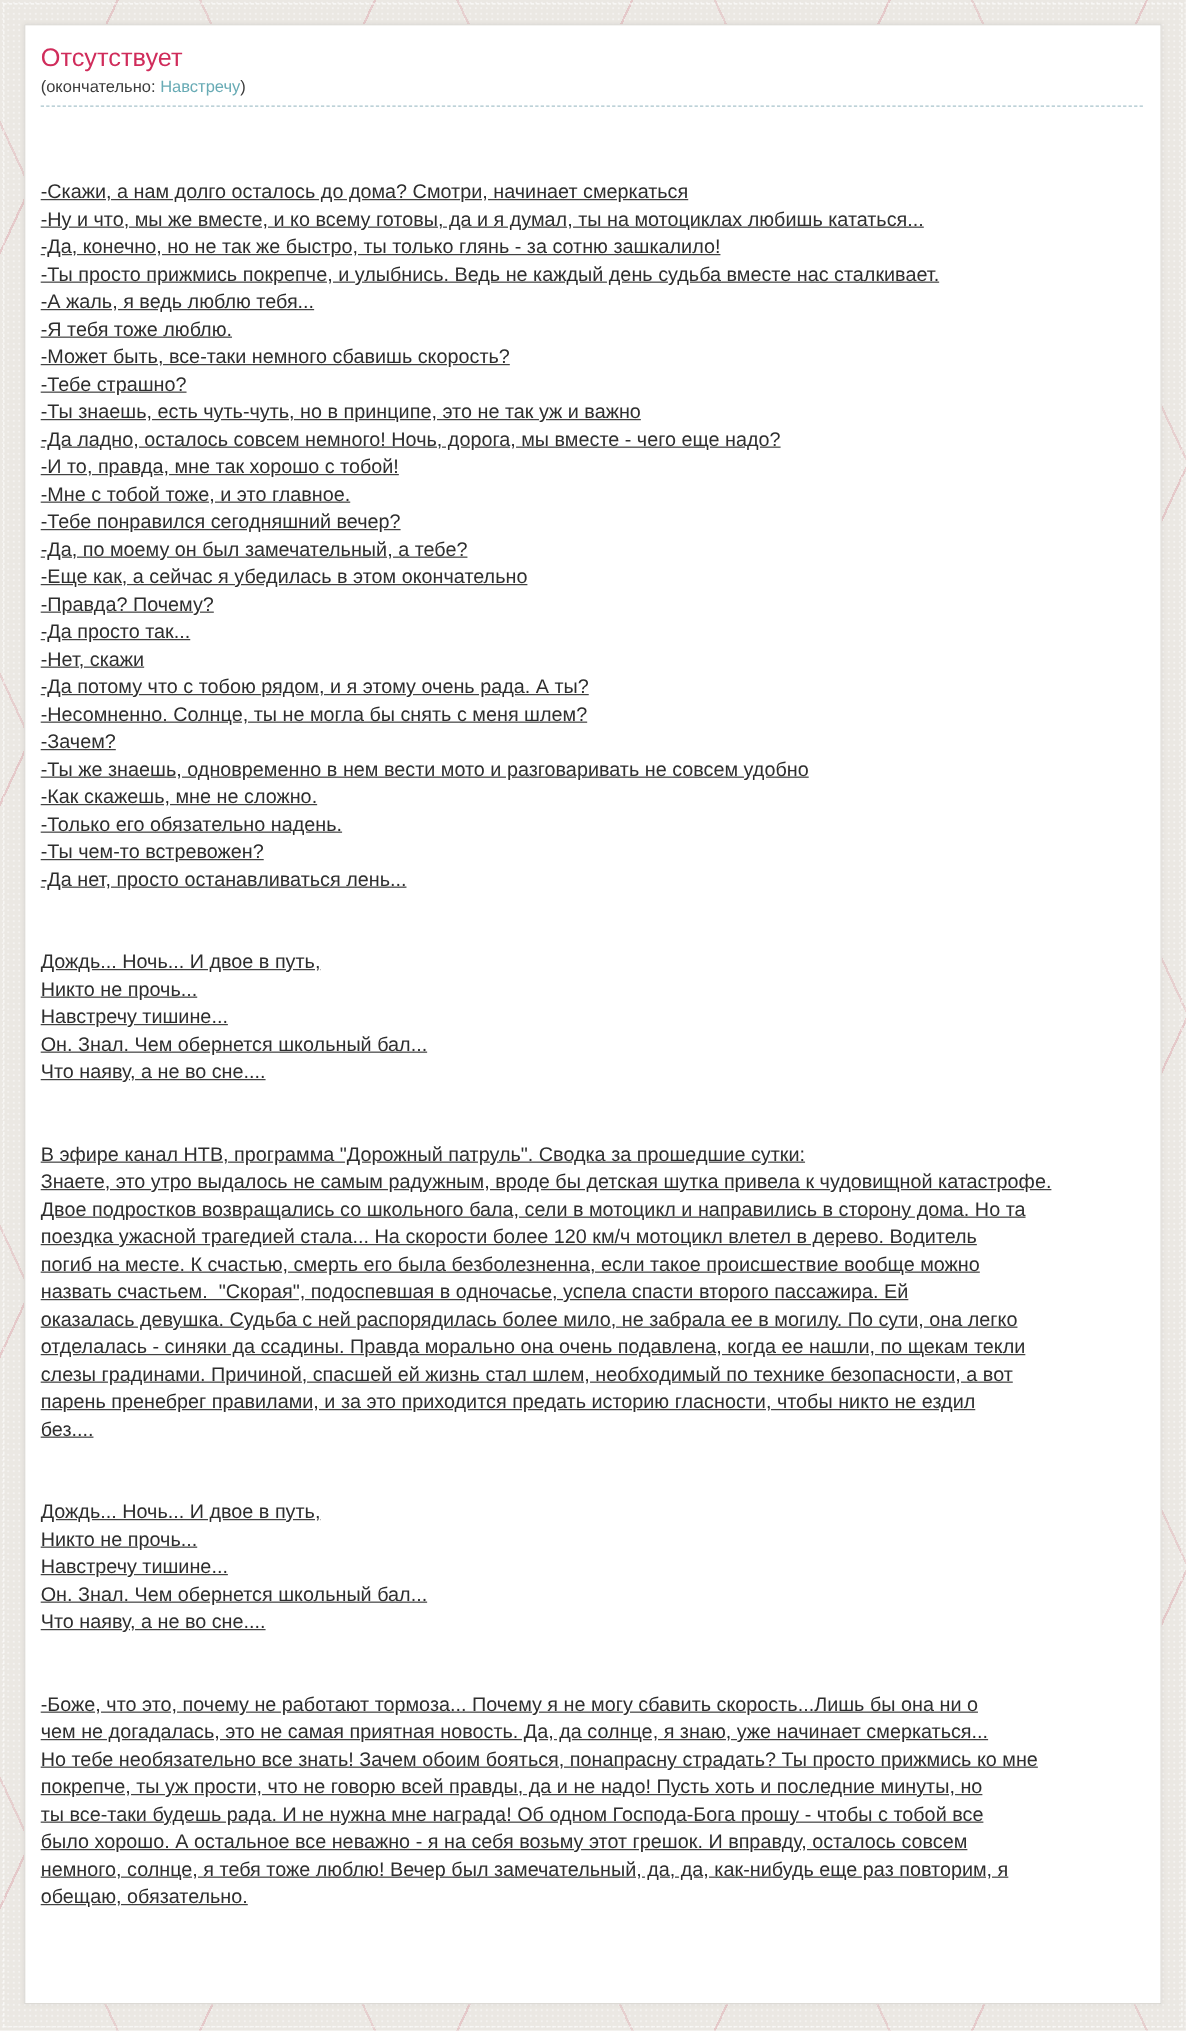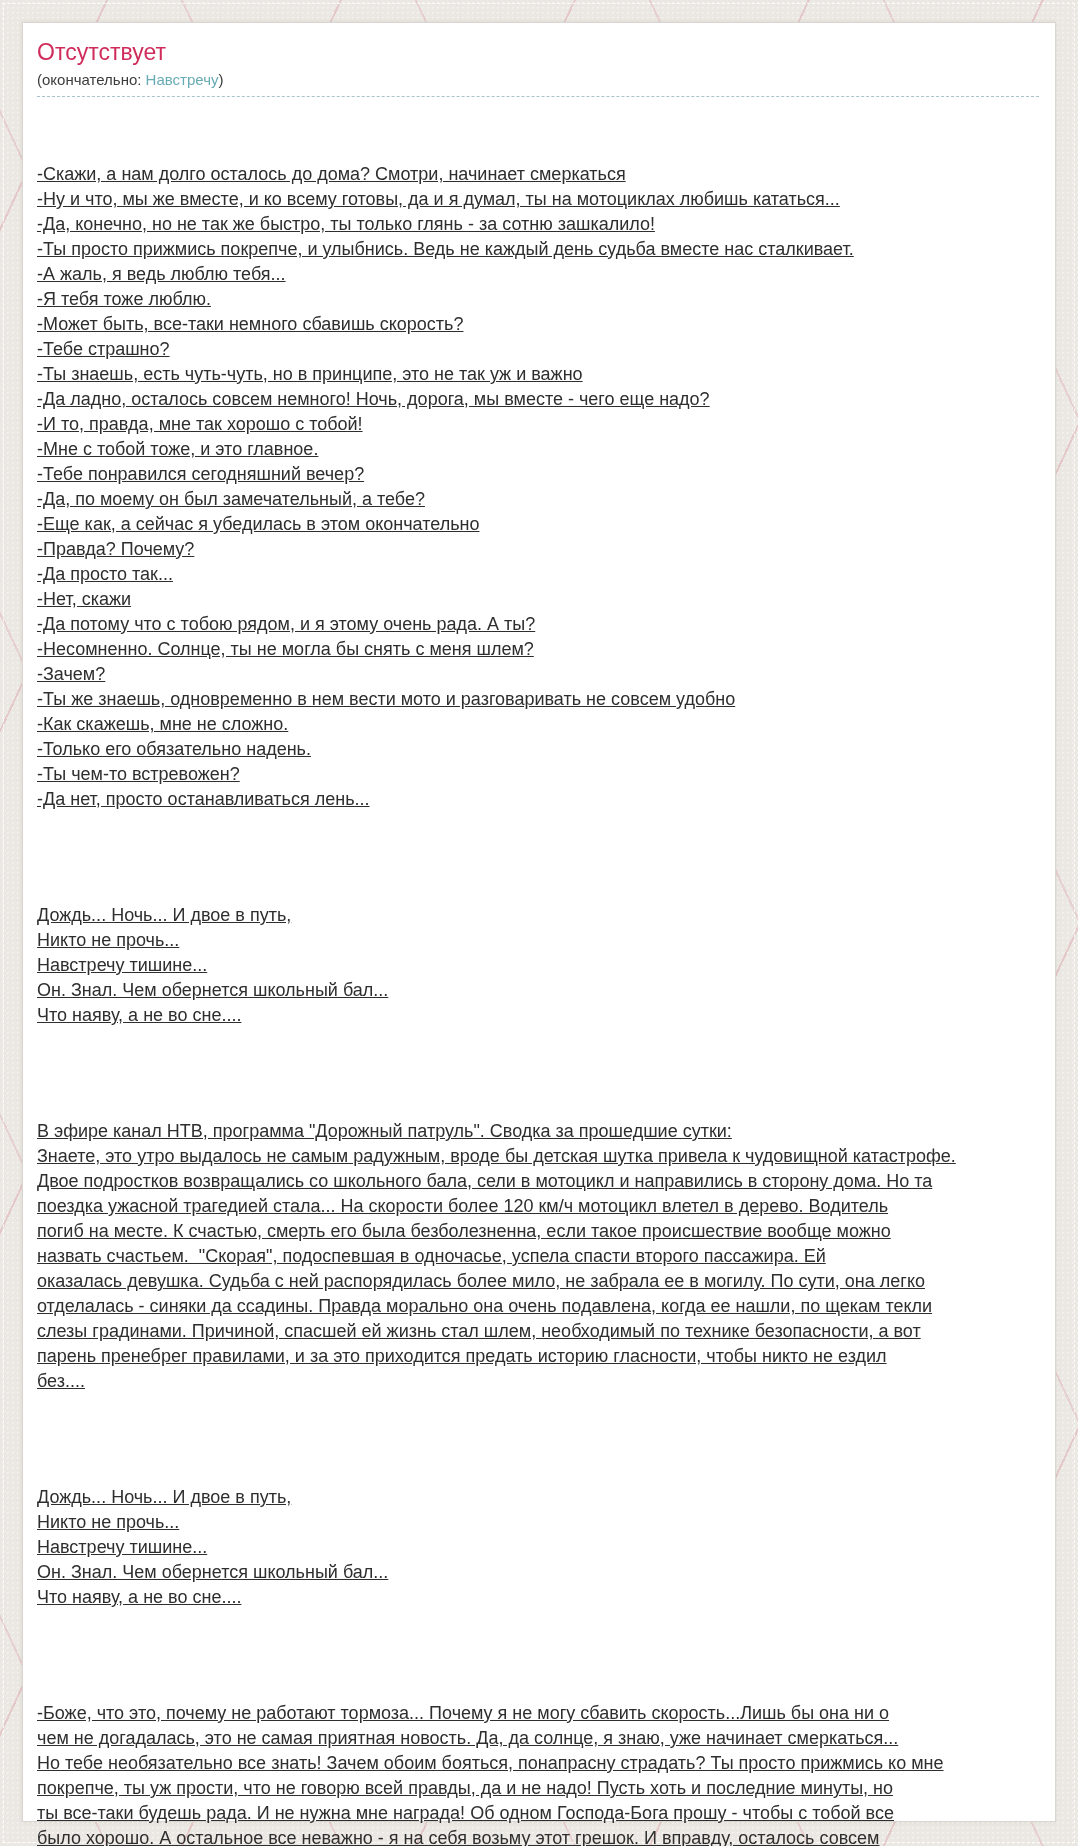--- a/index.html
+++ b/index.html
@@ -69,21 +69,21 @@
     height: 0;
   }
   .lyrics {
     margin-top: 15px;
     font-size: 18px;
     line-height: 25px;
     color: #2e2e2e;
     white-space: pre;
   }
   .stanza { margin: 0; text-decoration: underline; }
-  .stanza + .stanza { margin-top: 41px; }
+  .stanza + .stanza { }
 </style>
 </head>
 <body>
 
 <div class="stitch-edge"></div>
 
 <div class="panel">
 
   <h1 class="song-title">Отсутствует</h1>
 

